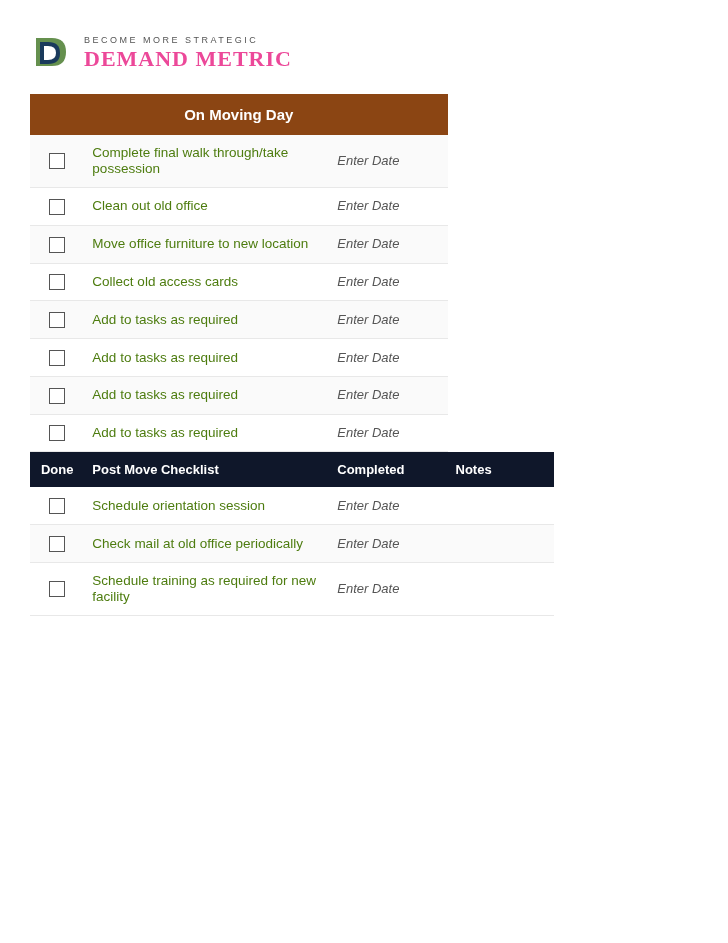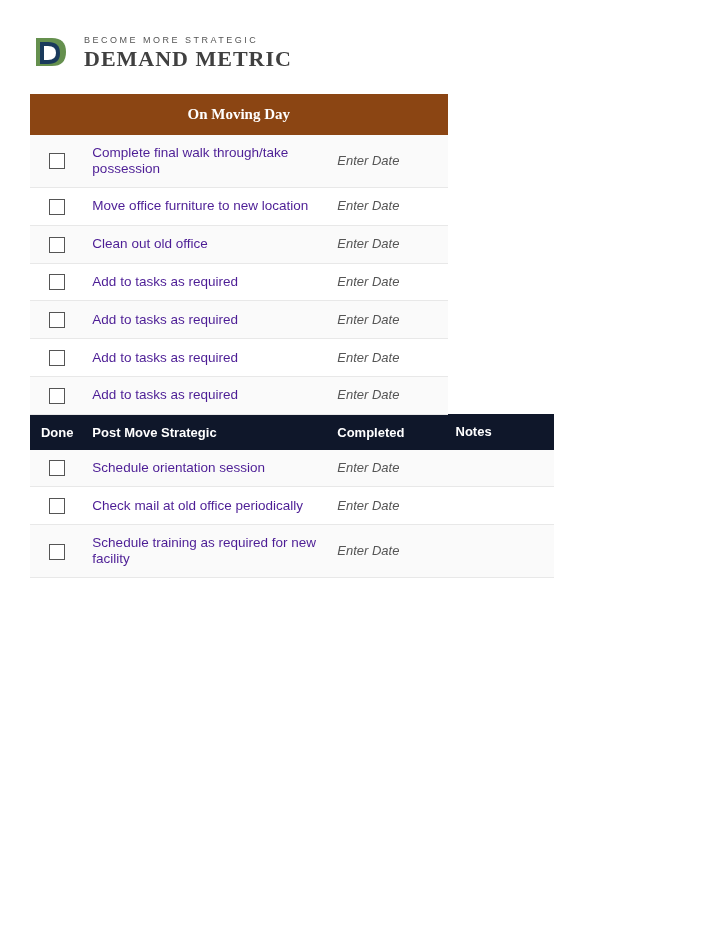--- a/index.html
+++ b/index.html
@@ -39,41 +39,41 @@
       font-size: 9px;
       letter-spacing: 2.5px;
       color: #555;
       font-family: Arial, sans-serif;
       text-transform: uppercase;
       margin-bottom: 1px;
     }
     .logo-name {
       font-size: 22px;
       font-weight: bold;
-      color: #404040;
+      color: #ec4899;
       font-family: 'Palatino Linotype', Georgia, serif;
       letter-spacing: 1px;
       text-transform: uppercase;
     }
 
     
     .checklist-table {
       width: 100%;
       border-collapse: collapse;
     }
 
     
     .section-header td {
       background: #8b4513;
       color: #fff;
       font-size: 15px;
       font-weight: bold;
       text-align: center;
       padding: 12px 10px;
-      font-family: Liberation Serif, serif;
+      font-family: Liberation Sans, sans-serif;
     }
     .section-header-green td {
       background: #0f172a;
       color: #fff;
       font-size: 13px;
       font-weight: bold;
       padding: 10px 8px;
       font-family: Arial, sans-serif;
     }
 
@@ -106,21 +106,21 @@
       width: 16px;
       height: 16px;
       border: 1.5px solid #555;
       display: inline-block;
       vertical-align: middle;
       background: #fff;
     }
 
     .task-label {
       font-size: 13.5px;
-      color: #4c1d95;
+      color: #4d7c0f;
       font-family: Arial, sans-serif;
     }
     .date-label {
       font-size: 13px;
       color: #555;
       font-style: italic;
       font-family: Arial, sans-serif;
     }
 
     .col-header-done {
@@ -218,40 +218,51 @@
           <td class="col-completed">
             <span class="date-label">Enter Date</span>
           </td>
         </tr>
 
         <tr class="checklist-row">
           <td class="col-done">
             <span class="checkbox"></span>
           </td>
           <td class="col-task">
+            <span class="task-label">Clean out old office</span>
+          </td>
+          <td class="col-completed">
+            <span class="date-label">Enter Date</span>
+          </td>
+        </tr>
+
+        <tr class="checklist-row">
+          <td class="col-done">
+            <span class="checkbox"></span>
+          </td>
+          <td class="col-task">
             <span class="task-label">Move office furniture to new location</span>
           </td>
           <td class="col-completed">
             <span class="date-label">Enter Date</span>
           </td>
         </tr>
 
-        <tr class="checklist-row">
-          <td class="col-done">
-            <span class="checkbox"></span>
-          </td>
-          <td class="col-task">
-            <span class="task-label">Clean out old office</span>
-          </td>
-          <td class="col-completed">
-            <span class="date-label">Enter Date</span>
-          </td>
-        </tr>
-
-
+
+        <tr class="checklist-row">
+          <td class="col-done">
+            <span class="checkbox"></span>
+          </td>
+          <td class="col-task">
+            <span class="task-label">Collect old access cards</span>
+          </td>
+          <td class="col-completed">
+            <span class="date-label">Enter Date</span>
+          </td>
+        </tr>
 
         <tr class="checklist-row">
           <td class="col-done">
             <span class="checkbox"></span>
           </td>
           <td class="col-task">
             <span class="task-label">Add to tasks as required</span>
           </td>
           <td class="col-completed">
             <span class="date-label">Enter Date</span>
@@ -289,21 +300,21 @@
           <td class="col-task">
             <span class="task-label">Add to tasks as required</span>
           </td>
           <td class="col-completed">
             <span class="date-label">Enter Date</span>
           </td>
         </tr>
 
         <tr class="section-header-green">
           <td class="col-done col-header-done">Done</td>
-          <td class="col-task col-header-task">Post Move Strategic</td>
+          <td class="col-task col-header-task">Post Move Checklist</td>
           <td class="col-completed col-header-completed">Completed</td>
           <td class="col-notes col-header-notes">Notes</td>
         </tr>
 
         <tr class="checklist-row">
           <td class="col-done">
             <span class="checkbox"></span>
           </td>
           <td class="col-task">
             <span class="task-label">Schedule orientation session</span>

